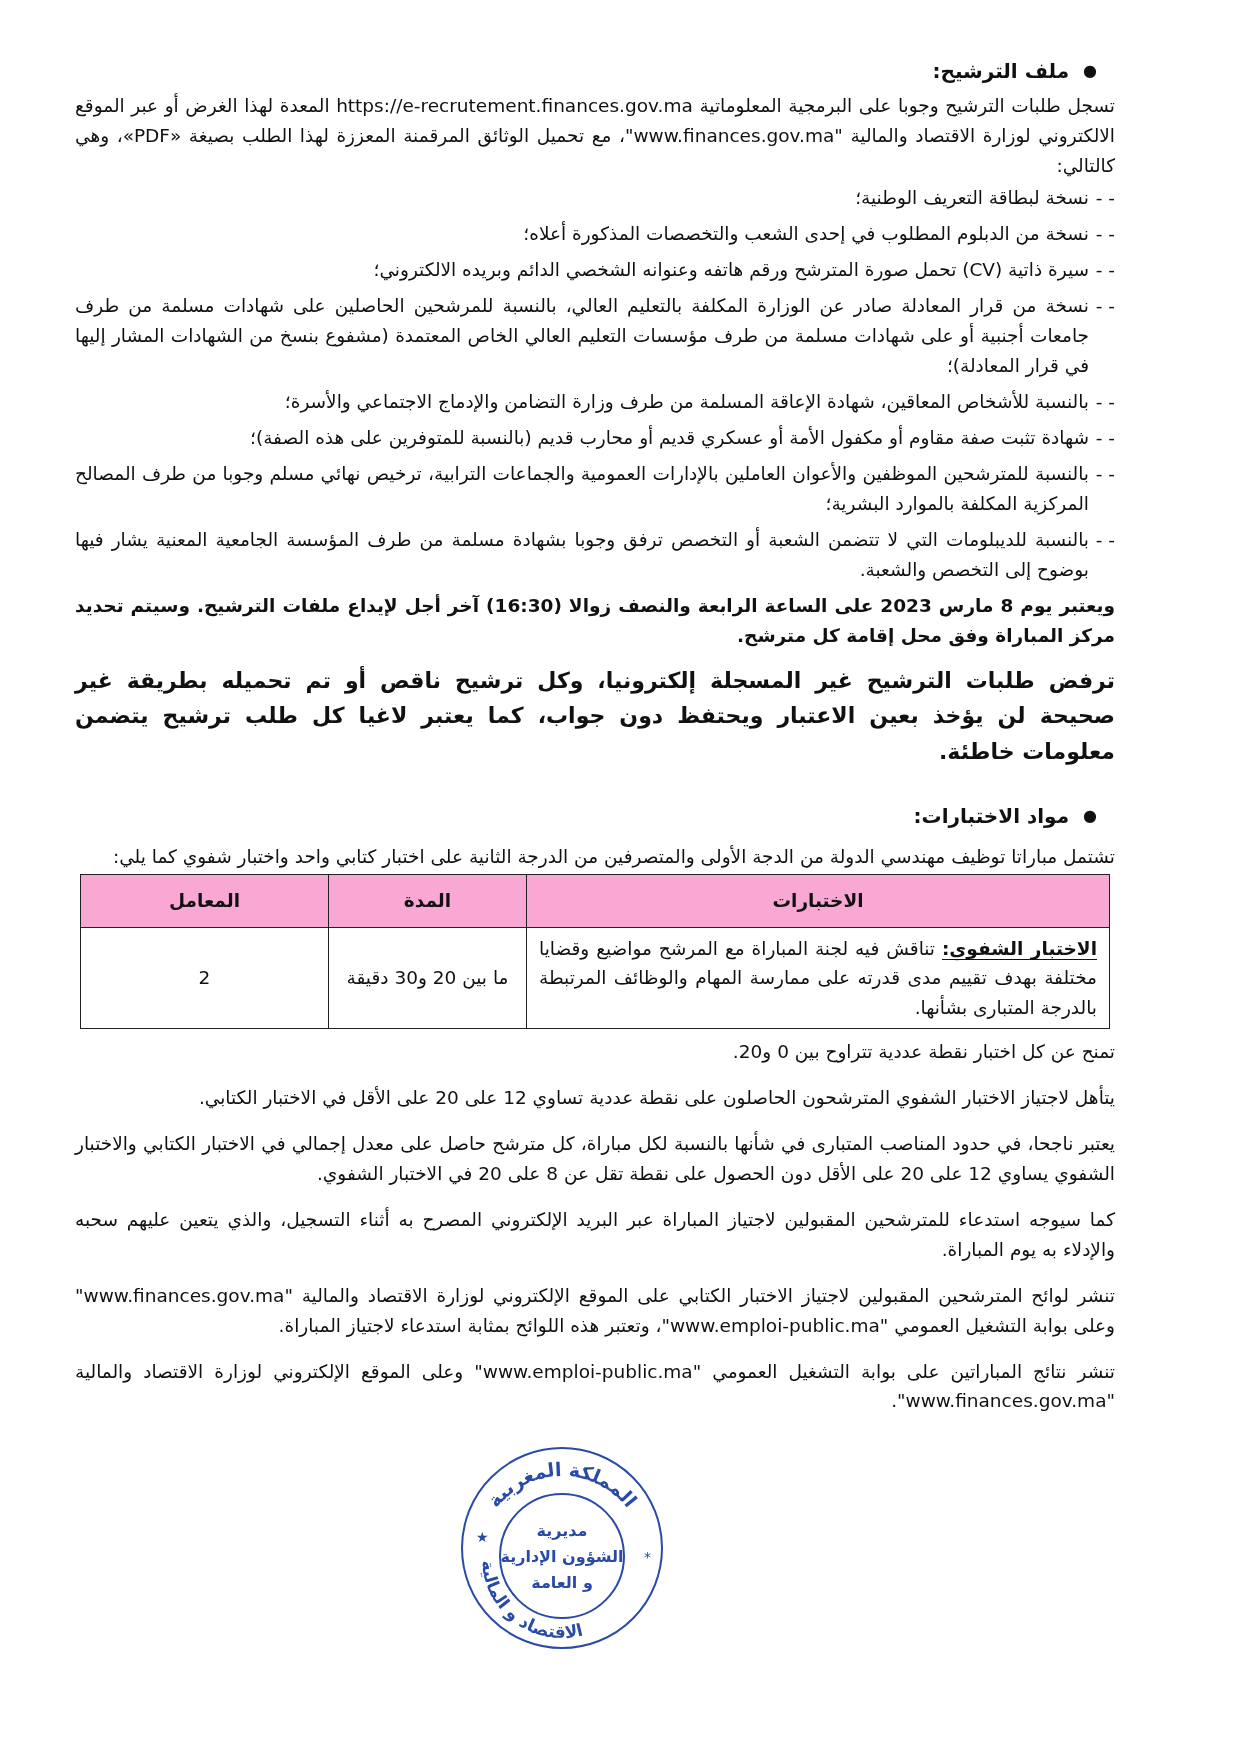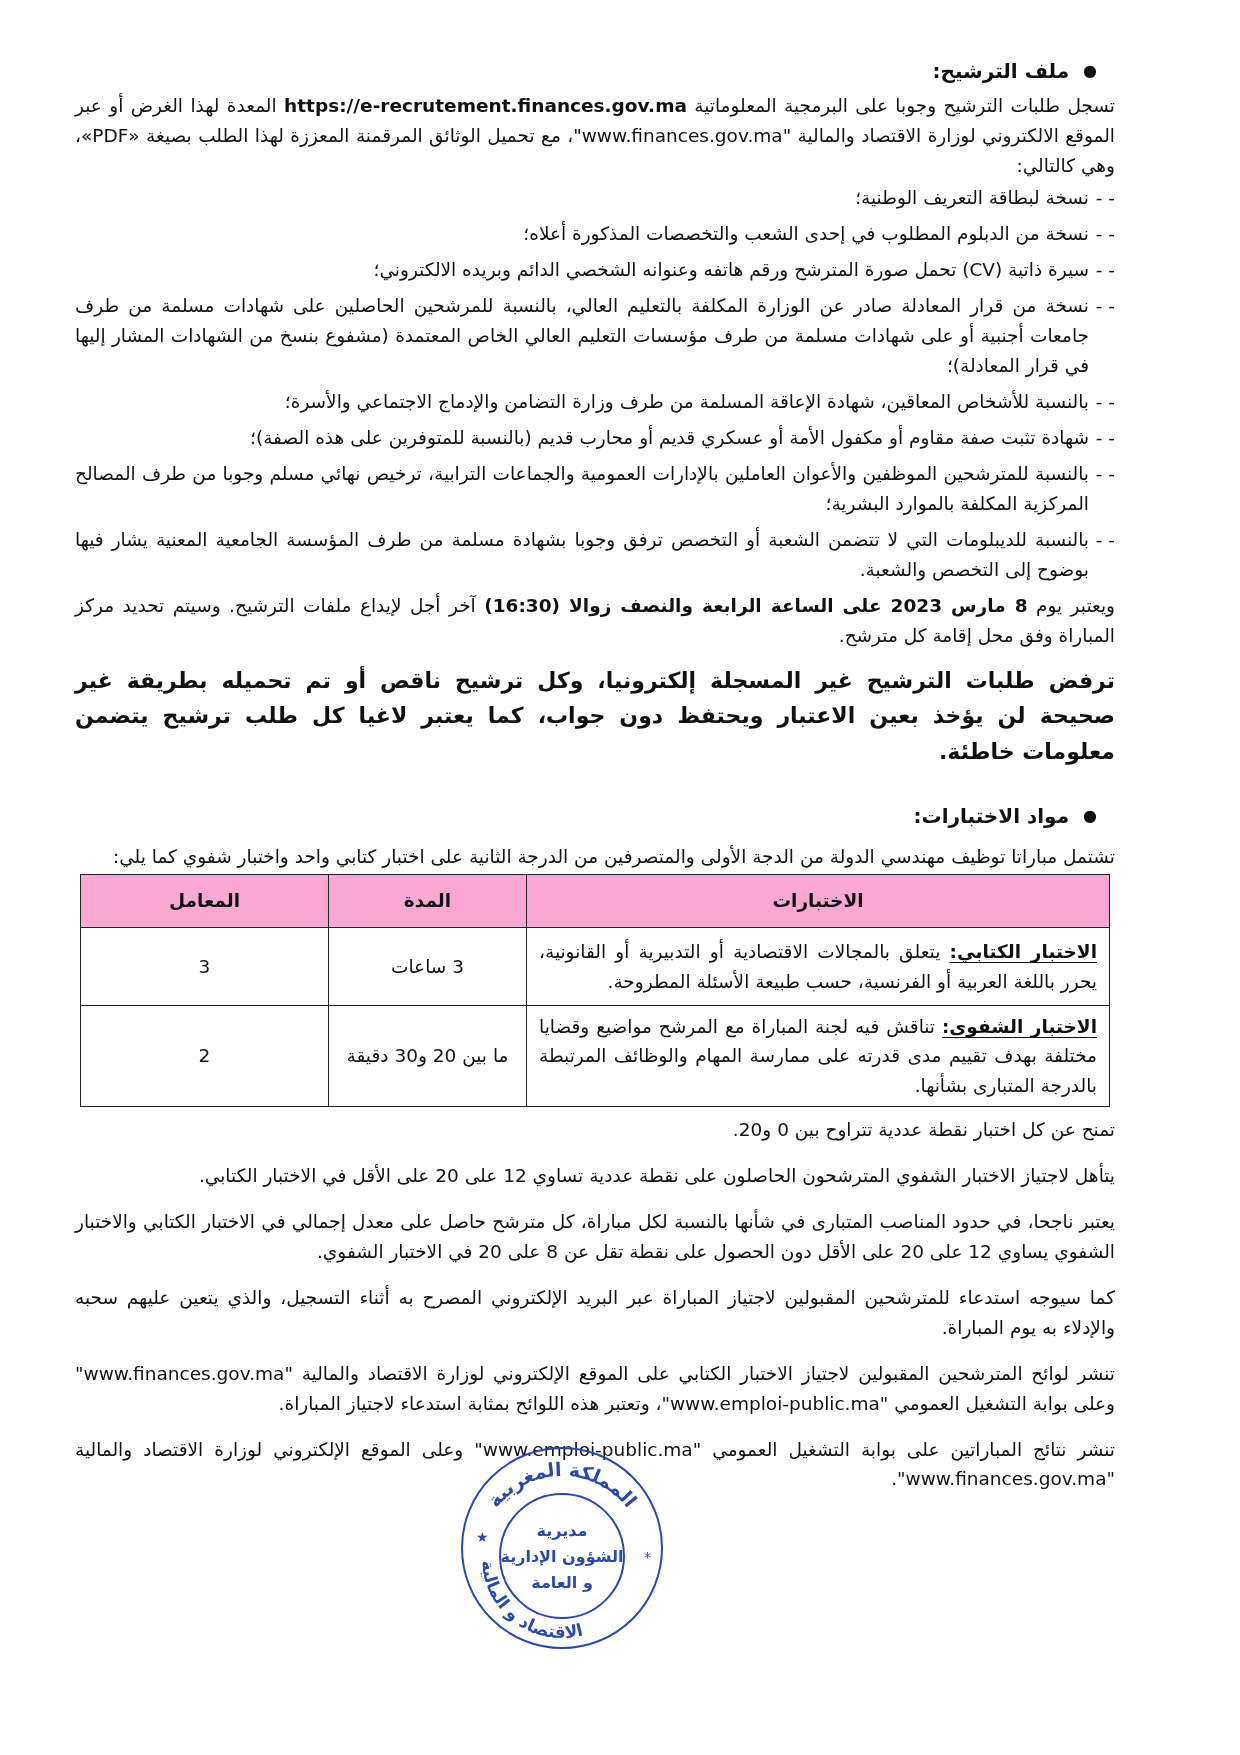--- a/index.html
+++ b/index.html
@@ -13,28 +13,28 @@
     font-size: 18.5px; line-height: 1.62;
   }
   .section-title {
     display: flex; align-items: center; gap: 14px;
     font-weight: bold; font-size: 20px; margin-right: 18px;
   }
   .section-title .bullet { font-size: 16px; }
   .section-title .label { text-underline-offset: 6px; }
   p { margin: 0; }
   .intro { margin-top: 4px; text-align: justify; }
-  .latin { direction: ltr; unicode-bidi: embed; font-weight: bold; }
+  .latin { direction: ltr; unicode-bidi: embed; font-weight: normal; }
   .latin-plain { direction: ltr; unicode-bidi: embed; }
   ul.docs { list-style: none; margin: 2px 0 0 0; padding: 0; }
   ul.docs li {
     position: relative; padding-right: 26px; margin-bottom: 6px; text-align: justify;
   }
   ul.docs li .dash { position: absolute; right: 0; top: 0; }
-  .deadline { margin-top: 4px; text-align: justify; }
+  .deadline { margin-top: 4px; text-align: justify; font-weight: bold; }
   .warning { margin-top: 12px; font-weight: bold; font-size: 22px; text-align: justify; }
   .section2 { margin-top: 30px; }
   .tests-intro { margin-top: 10px; }
   table.tests {
     margin-top: 2px; margin-right: 5px; width: 1030px; border-collapse: collapse;
     font-size: 18.5px;
   }
   table.tests th, table.tests td { border: 1.5px solid #222; }
   table.tests th {
     background: #f9a8d4; font-weight: bold; height: 50px; text-align: center;
@@ -94,28 +94,20 @@
 
   <table class="tests">
     <thead>
       <tr>
         <th style="width:580px">الاختبارات</th>
         <th style="width:195px">المدة</th>
         <th>المعامل</th>
       </tr>
     </thead>
     <tbody>
-      <tr style="height:78px">
-        <td class="desc">
-          <span class="test-name">الاختبار الكتابي:</span>
-          <span>يتعلق بالمجالات الاقتصادية أو التدبيرية أو القانونية، يحرر باللغة العربية أو الفرنسية، حسب طبيعة الأسئلة المطروحة.</span>
-        </td>
-        <td class="center">3 ساعات</td>
-        <td class="center">3</td>
-      </tr>
       <tr style="height:98px">
         <td class="desc">
           <span class="test-name">الاختبار الشفوي:</span>
           <span>تناقش فيه لجنة المباراة مع المرشح مواضيع وقضايا مختلفة بهدف تقييم مدى قدرته على ممارسة المهام والوظائف المرتبطة بالدرجة المتبارى بشأنها.</span>
         </td>
         <td class="center">ما بين 20 و30 دقيقة</td>
         <td class="center">2</td>
       </tr>
     </tbody>
   </table>

